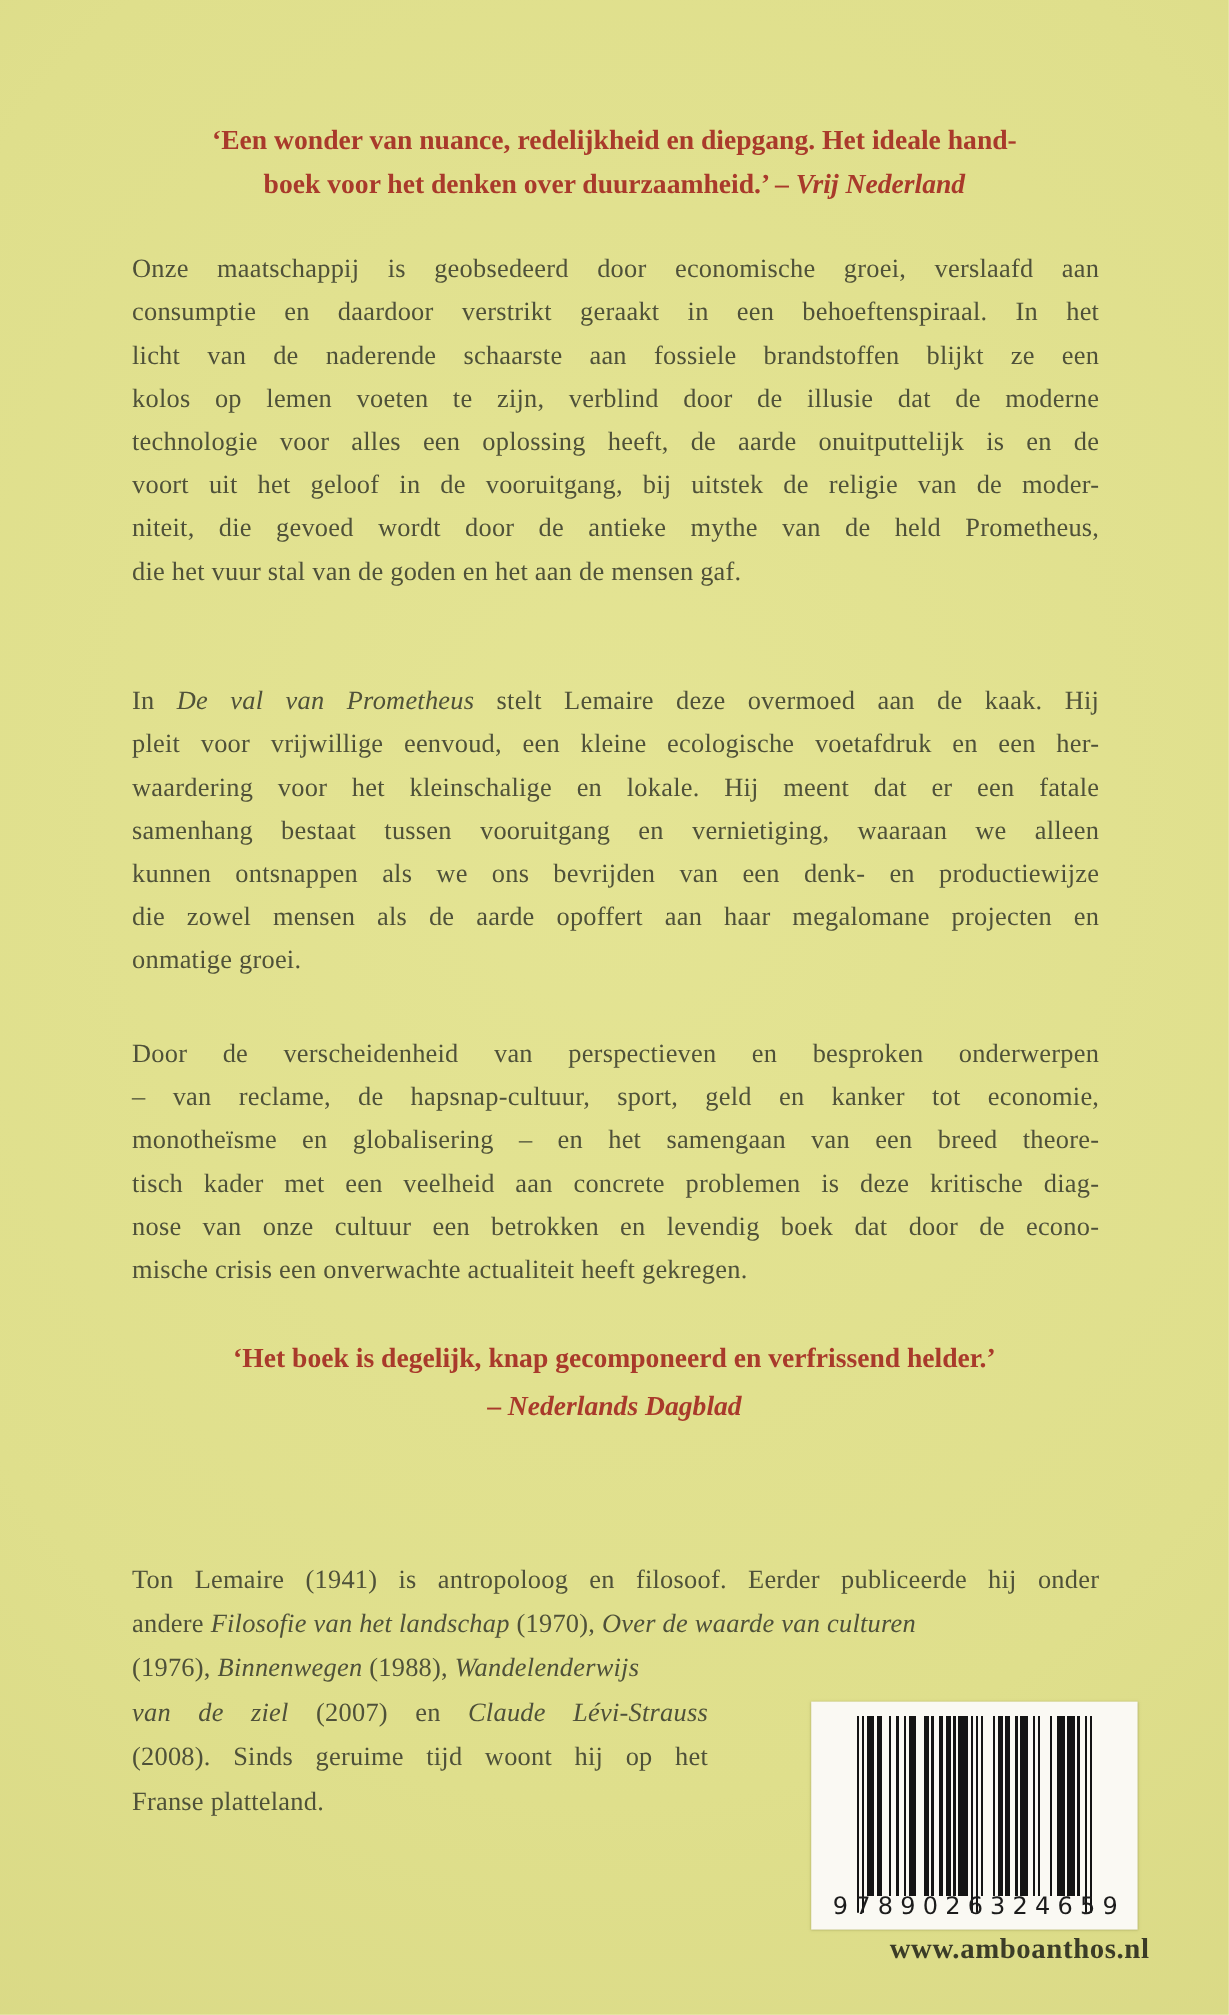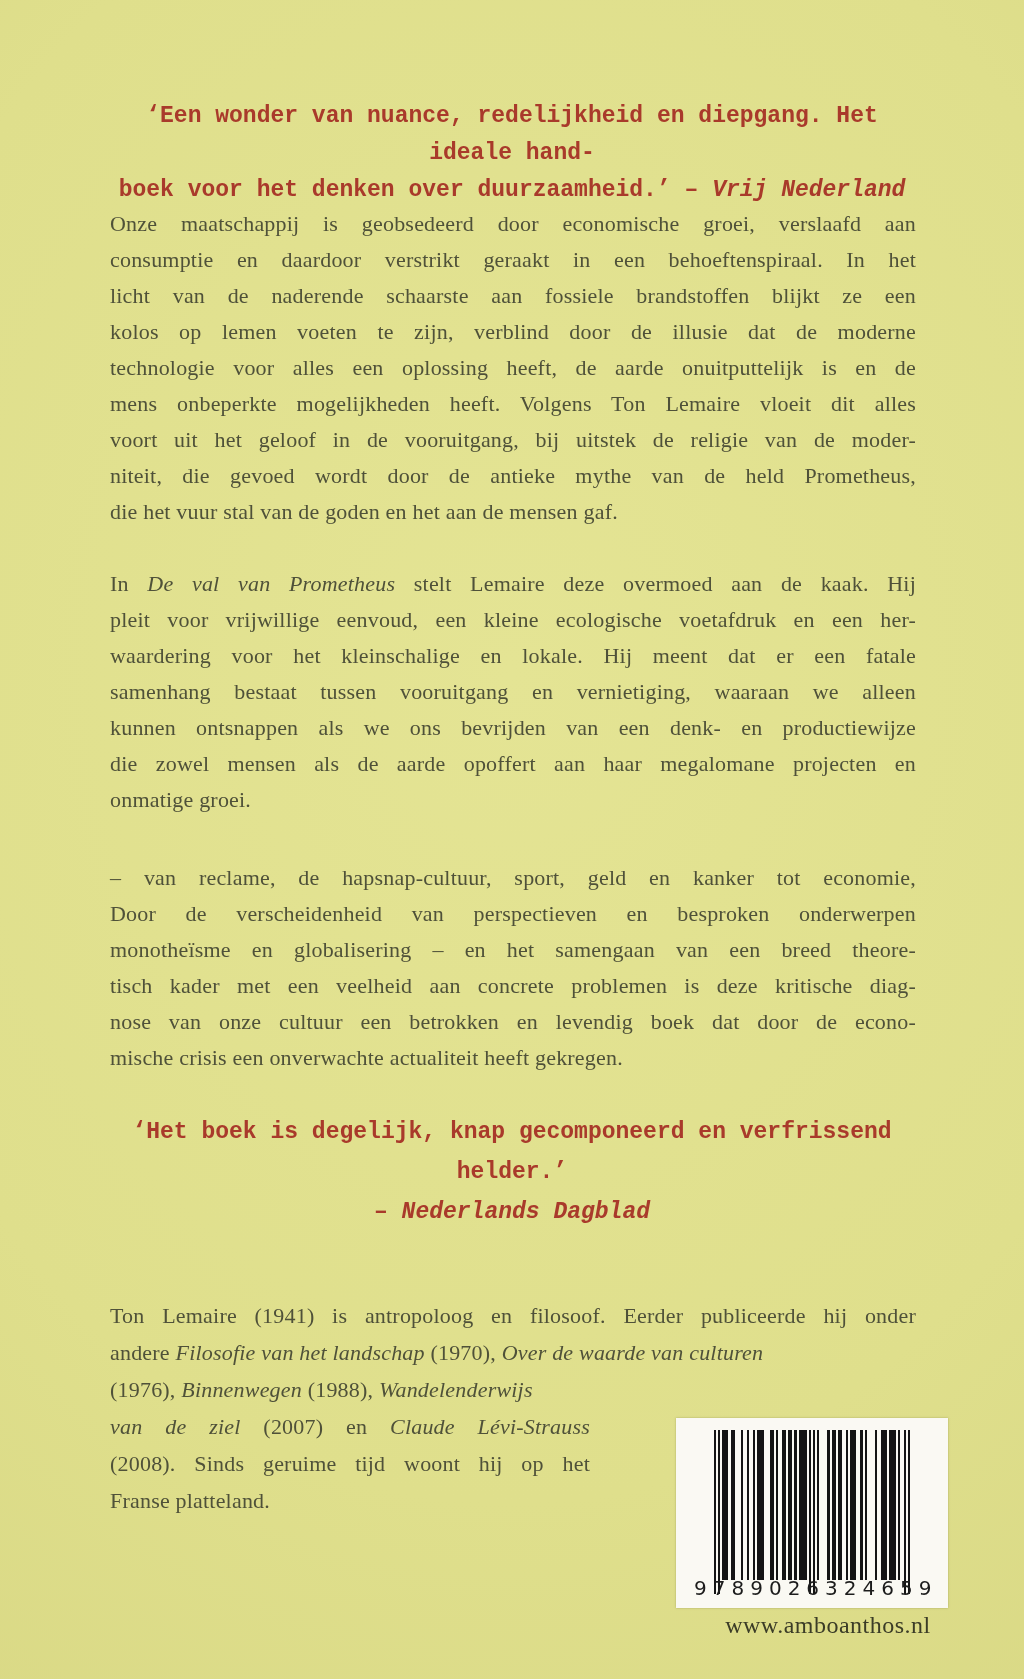--- a/index.html
+++ b/index.html
@@ -19,21 +19,20 @@
     -moz-text-align-last:justify;
   }
   .tline.last{text-align-last:left;-moz-text-align-last:left;}
   .tline span.it{font-style:italic;}
   
   .redquote{
     color:#a93a2b;
     font-weight:bold;
     font-size:23px;
     line-height:37px;
-    font-family:Liberation Mono, monospace;
   }
   .redquote .tline, .redquote .tline.last{
     text-align:center;text-align-last:center;-moz-text-align-last:center;
   }
   
   .bodytext{
     color:#4f5139;
     font-size:22px;
     line-height:36px;
     letter-spacing:0.2px;
@@ -56,61 +55,60 @@
   #barcode-bars{position:absolute;left:38px;top:12px;fill:#141414;}
   #isbn-digits{
     position:absolute;left:18px;right:14px;top:158px;height:26px;
     display:flex;justify-content:space-between;align-items:flex-start;
     font-family:"DejaVu Sans", sans-serif;
     font-size:20px;color:#1c1c1c;
   }
   #isbn-digits .grp{letter-spacing:6px;}
   
   #website{
-    left:682px;top:1612px;width:292px;
-    text-align:center;
-    color:#3b3c27;font-weight:normal;
+    left:666px;top:1612px;width:292px;
+    text-align:right;
+    color:#3b3c27;font-weight:bold;
     font-size:24px;letter-spacing:0.5px;
   }
 </style>
 </head>
 <body>
 
 <div id="cover">
 
   <div id="top-quote" class="abs redquote">
       <div class="tline"><span>‘Een wonder van nuance, redelijkheid en diepgang. Het ideale hand-</span></div>
       <div class="tline last"><span>boek voor het denken over duurzaamheid.’ – </span><span class="it">Vrij Nederland</span></div>
     </div>
 
   <div id="para1" class="abs bodytext">
       <div class="tline"><span>Onze maatschappij is geobsedeerd door economische groei, verslaafd aan</span></div>
       <div class="tline"><span>consumptie en daardoor verstrikt geraakt in een behoeftenspiraal. In het</span></div>
       <div class="tline"><span>licht van de naderende schaarste aan fossiele brandstoffen blijkt ze een</span></div>
       <div class="tline"><span>kolos op lemen voeten te zijn, verblind door de illusie dat de moderne</span></div>
       <div class="tline"><span>technologie voor alles een oplossing heeft, de aarde onuitputtelijk is en de</span></div>
-      <div class="tline"><span>mens onbeperkte mogelijkheden heeft. Volgens Ton Lemaire vloeit dit alles</span></div>
       <div class="tline"><span>voort uit het geloof in de vooruitgang, bij uitstek de religie van de moder-</span></div>
       <div class="tline"><span>niteit, die gevoed wordt door de antieke mythe van de held Prometheus,</span></div>
       <div class="tline last"><span>die het vuur stal van de goden en het aan de mensen gaf.</span></div>
     </div>
 
   <div id="para2" class="abs bodytext">
       <div class="tline"><span>In </span><span class="it">De val van Prometheus</span><span> stelt Lemaire deze overmoed aan de kaak. Hij</span></div>
       <div class="tline"><span>pleit voor vrijwillige eenvoud, een kleine ecologische voetafdruk en een her-</span></div>
       <div class="tline"><span>waardering voor het kleinschalige en lokale. Hij meent dat er een fatale</span></div>
       <div class="tline"><span>samenhang bestaat tussen vooruitgang en vernietiging, waaraan we alleen</span></div>
       <div class="tline"><span>kunnen ontsnappen als we ons bevrijden van een denk- en productiewijze</span></div>
       <div class="tline"><span>die zowel mensen als de aarde opoffert aan haar megalomane projecten en</span></div>
       <div class="tline last"><span>onmatige groei.</span></div>
     </div>
 
   <div id="para3" class="abs bodytext">
+      <div class="tline"><span>Door de verscheidenheid van perspectieven en besproken onderwerpen</span></div>
       <div class="tline"><span>– van reclame, de hapsnap-cultuur, sport, geld en kanker tot economie,</span></div>
-      <div class="tline"><span>Door de verscheidenheid van perspectieven en besproken onderwerpen</span></div>
       <div class="tline"><span>monotheïsme en globalisering – en het samengaan van een breed theore-</span></div>
       <div class="tline"><span>tisch kader met een veelheid aan concrete problemen is deze kritische diag-</span></div>
       <div class="tline"><span>nose van onze cultuur een betrokken en levendig boek dat door de econo-</span></div>
       <div class="tline last"><span>mische crisis een onverwachte actualiteit heeft gekregen.</span></div>
     </div>
 
   <div id="mid-quote" class="abs redquote">
       <div class="tline"><span>‘Het boek is degelijk, knap gecomponeerd en verfrissend helder.’</span></div>
       <div class="tline last"><span>– </span><span class="it">Nederlands Dagblad</span></div>
     </div>

